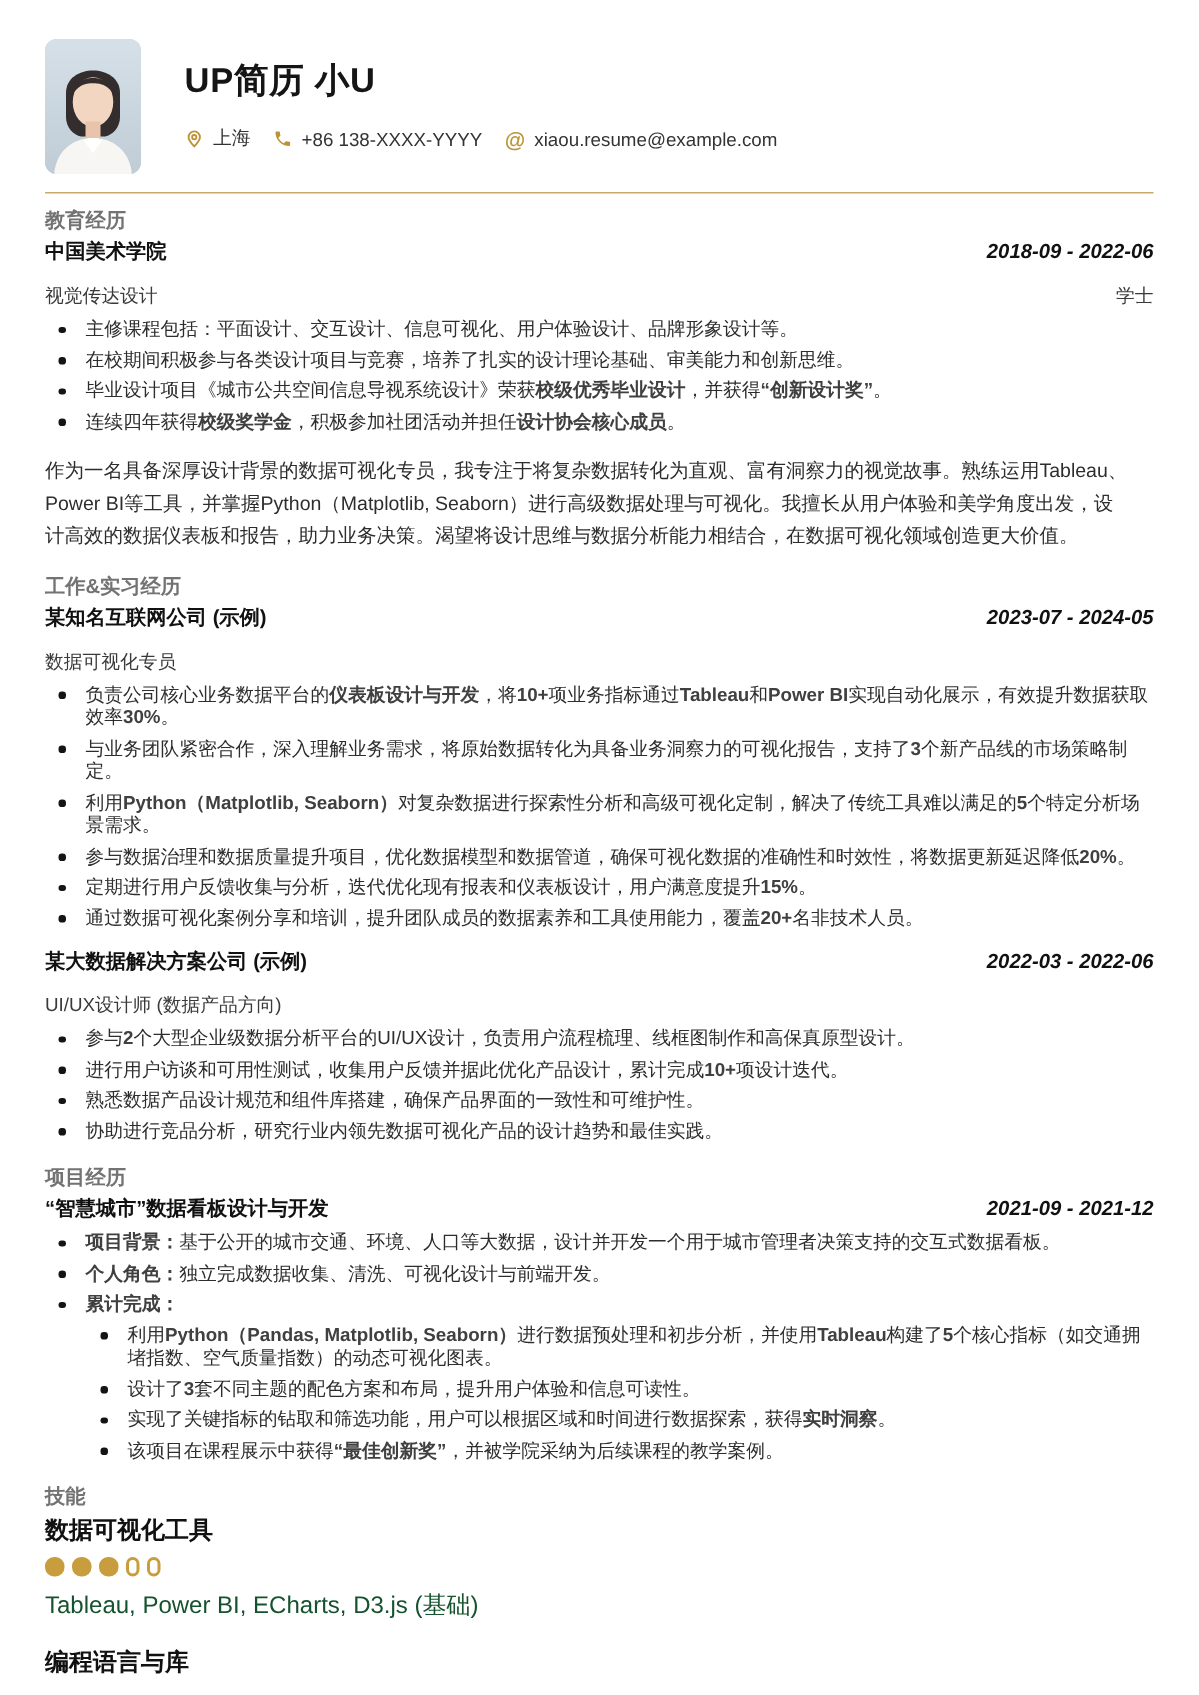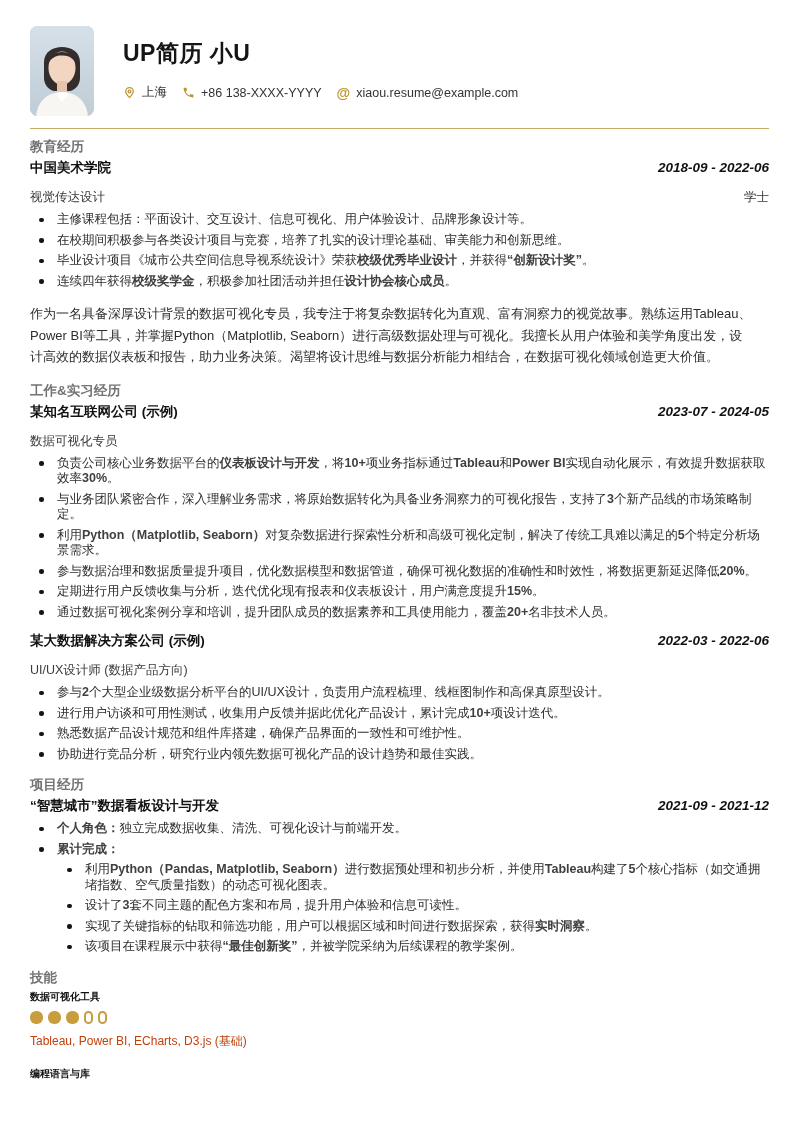--- a/index.html
+++ b/index.html
@@ -42,26 +42,26 @@
   .b{font-weight:bold;color:#404040;}
 
   .para{margin:5px 16px 0 0;font-size:13px;line-height:21.5px;color:#2d2d2d;}
 
   .job{margin-top:12px;}
   .job.first{margin-top:2px;}
   .proj{margin-top:2px;}
 
   
   .skill{margin-bottom:17px;}
-  .skill h3{margin:0 0 7px 0;font-size:10px;font-weight:bold;color:#111;}
+  .skill h3{margin:0 0 7px 0;font-size:16px;font-weight:bold;color:#111;}
   .dots{display:flex;align-items:center;gap:5px;margin-bottom:9px;}
   .dot{height:13px;border-radius:6px;box-sizing:border-box;}
   .dot.f{width:13px;background:#c79d3d;}
   .dot.e{width:9px;border:2px solid #c79d3d;border-radius:5px;background:#fff;}
-  .skill .detail{font-size:12px;color:#c2410c;}
+  .skill .detail{font-size:16px;color:#14532d;}
 </style>
 </head>
 <body>
 
 <div class="page">
 
   <div class="hdr">
     <div class="photo">
       <svg width="64" height="90" viewBox="0 0 64 90">
         <rect width="64" height="90" fill="#c9d4dd"></rect>
@@ -167,20 +167,21 @@
   </section>
 
   <section>
     <h2 class="sec">项目经历</h2>
     <div class="proj">
       <div class="row2">
         <span class="org">“智慧城市”数据看板设计与开发</span>
         <span class="date">2021-09 - 2021-12</span>
       </div>
       <ul class="blts">
+          <li><span class="b">项目背景：</span><span>基于公开的城市交通、环境、人口等大数据，设计并开发一个用于城市管理者决策支持的交互式数据看板。</span></li>
           <li><span class="b">个人角色：</span><span>独立完成数据收集、清洗、可视化设计与前端开发。</span></li>
           <li><span class="b">累计完成：</span></li>
         </ul>
       <ul class="blts subul">
           <li><span>利用</span><span class="b">Python（Pandas, Matplotlib, Seaborn）</span><span>进行数据预处理和初步分析，并使用</span><span class="b">Tableau</span><span>构建了</span><span class="b">5</span><span>个核心指标（如交通拥堵指数、空气质量指数）的动态可视化图表。</span></li>
           <li><span>设计了</span><span class="b">3</span><span>套不同主题的配色方案和布局，提升用户体验和信息可读性。</span></li>
           <li><span>实现了关键指标的钻取和筛选功能，用户可以根据区域和时间进行数据探索，获得</span><span class="b">实时洞察</span><span>。</span></li>
           <li><span>该项目在课程展示中获得</span><span class="b">“最佳创新奖”</span><span>，并被学院采纳为后续课程的教学案例。</span></li>
         </ul>
     </div>

